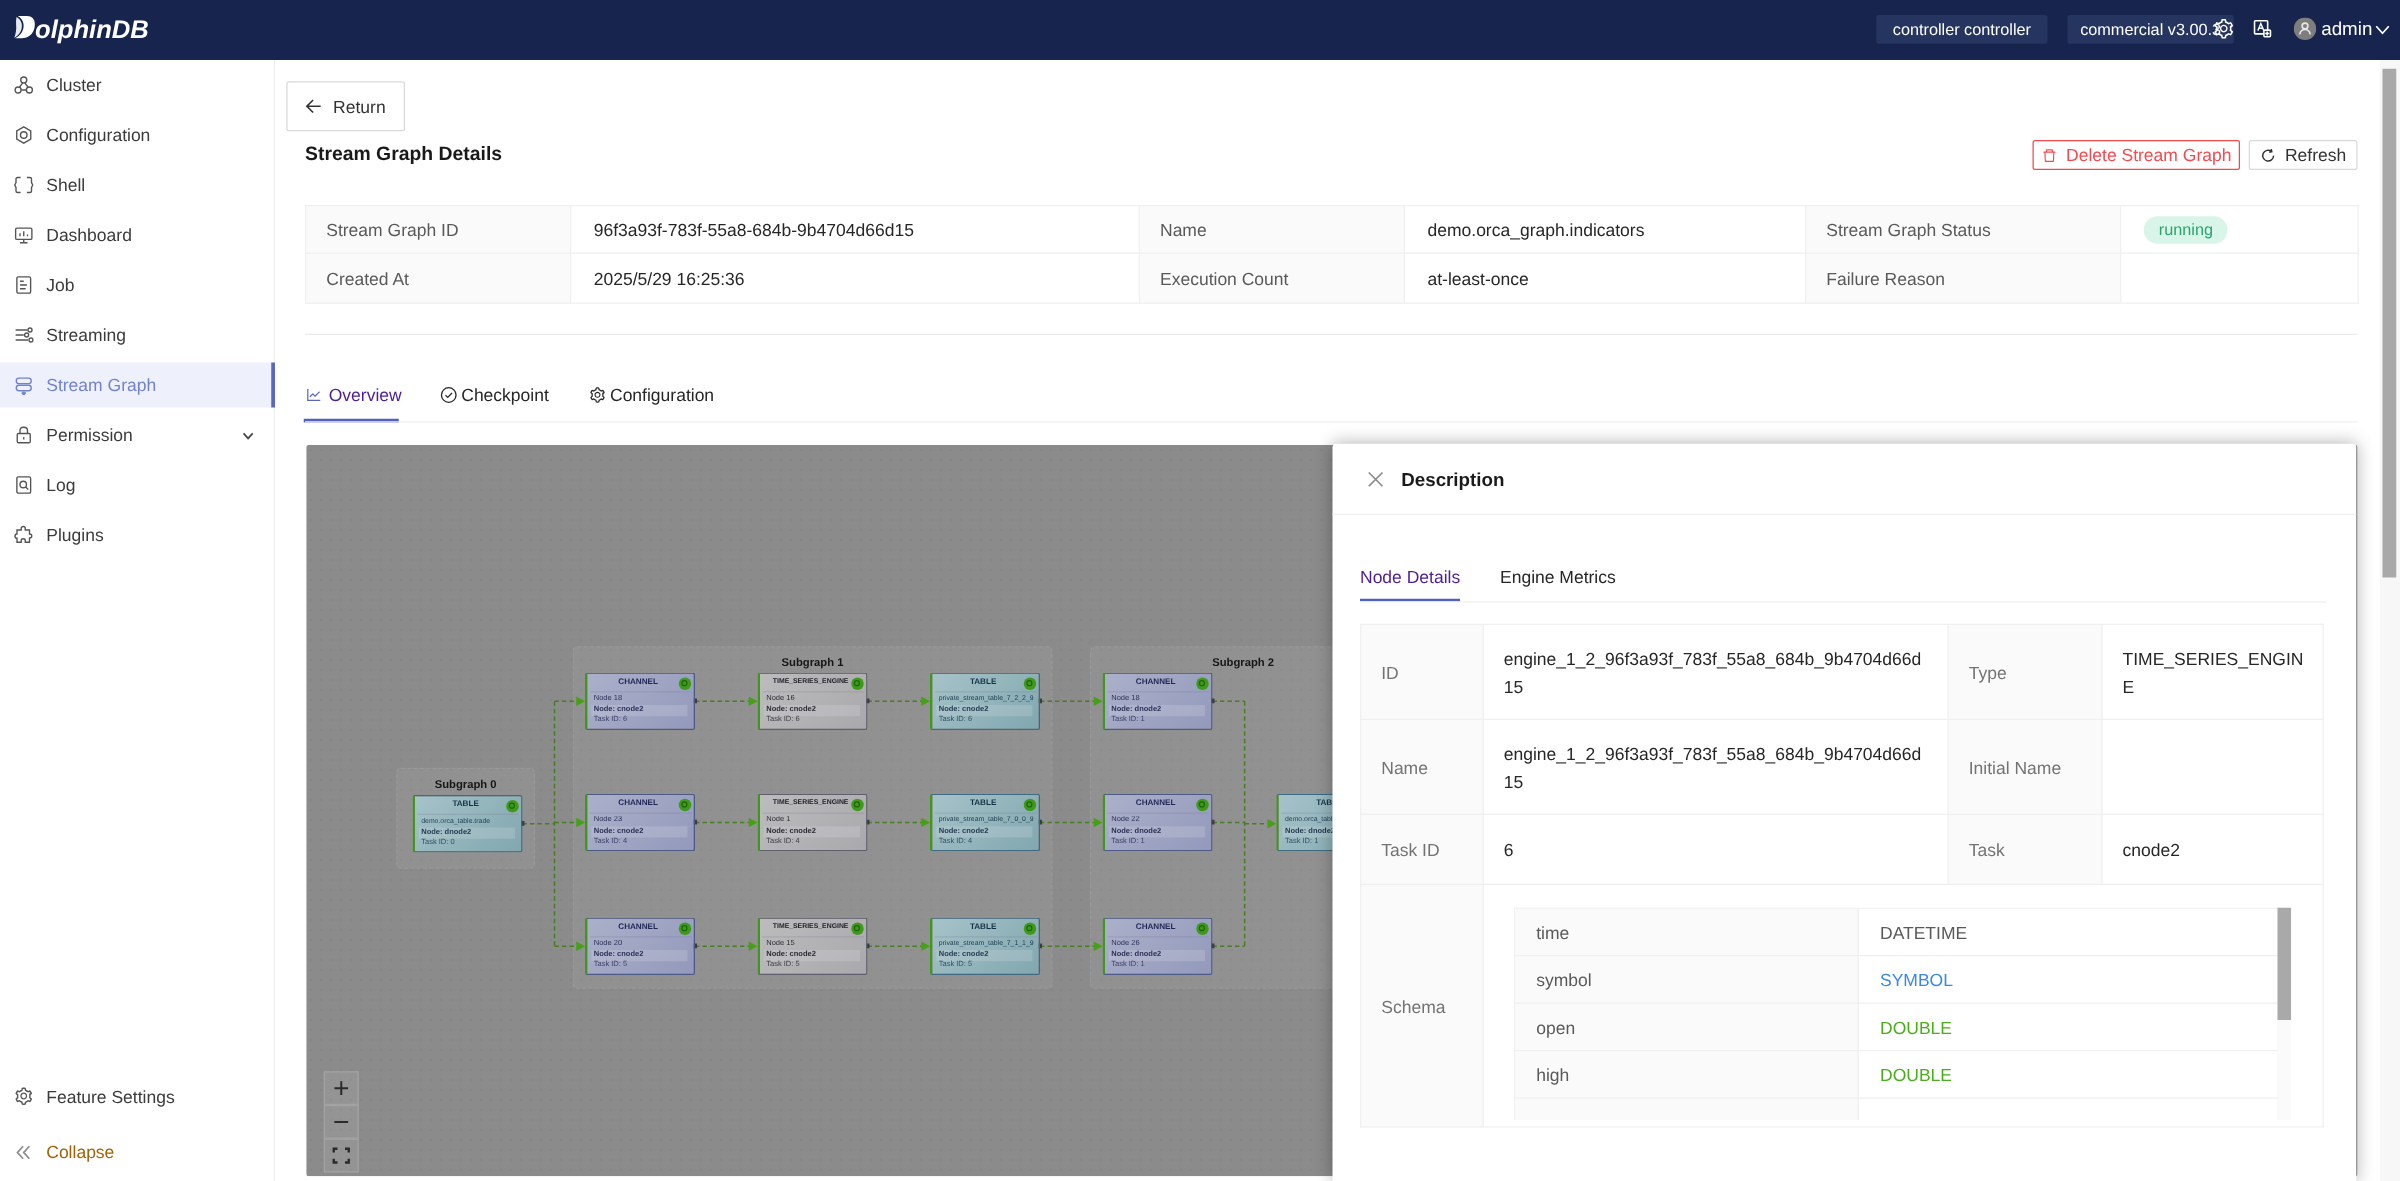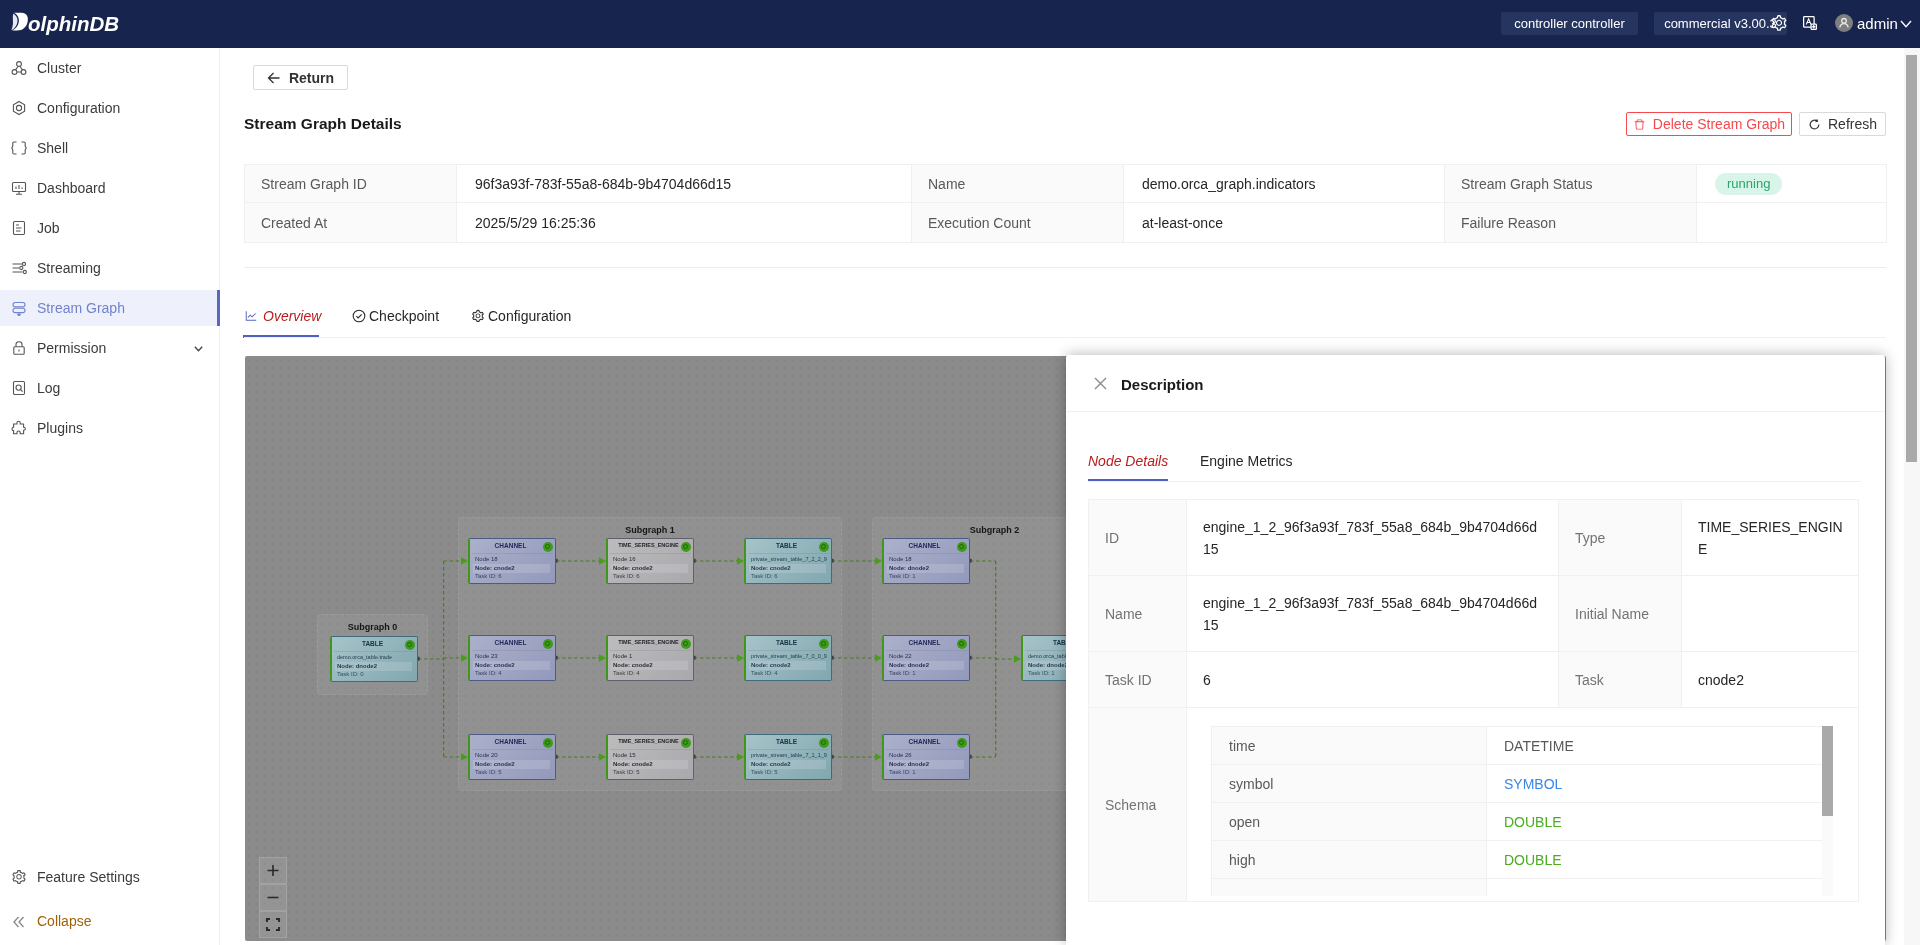--- a/index.html
+++ b/index.html
@@ -25,21 +25,21 @@
 .btn { position:absolute; background:#fff; border:1px solid #d9d9d9; border-radius:2px; font-size:14px; color:#333; display:flex; align-items:center; justify-content:center; }
 
 
 #itable { position:absolute; left:244px; top:164px; width:1642px; border-collapse:collapse; table-layout:fixed; }
 #itable td { border:1px solid #f0f0f0; height:38px; font-size:14px; padding:0 0 0 16px; }
 #itable td.l { background:#fafafa; color:#595959; }
 #itable td.v { color:#262626;margin-top:16px; }
 
 
 .tabtx { position:absolute; font-size:14px; color:#262626; }
-.tabtx.on { color:#b91c1c;font-style:italic; }
+.tabtx.on { color:#4c1d95; }
 
 
 #canvas { position:absolute; left:245px; top:356px; width:1641px; height:585px; background:#8b8b8b; border-radius:2px; overflow:hidden;
   background-image:radial-gradient(rgba(118,118,118,0.28) 0.9px, rgba(0,0,0,0) 1px); background-size:8px 8px; }
 .sg { position:absolute; background:rgba(255,255,255,0.06); border:1px dashed rgba(235,235,235,0.10); border-radius:4px; }
 .sg .st { position:absolute; top:7px; left:0; width:100%; text-align:center; font-size:9px; font-weight:bold; color:#161616; }
 .node { position:absolute; width:88px; height:46px; border-radius:2px; border:1px solid #4c5a85; border-left:2px solid #41961c; font-size:6px; }
 .node .nt { position:absolute; top:3px; left:-2px; width:100%; text-align:center; font-weight:bold; font-size:6.5px; }
 .node.ts .nt { font-size:5.5px; }
 .node.tb .l1 { font-size:5.5px; }
@@ -206,21 +206,21 @@
         <span class="tx">Feature Settings</span>
       </div>
       <div class="mi" style="top:855px;color:#a16207">
         <svg class="ic" style="top:11px" viewBox="0 0 16 16" fill="none" stroke="#8c8c8c" stroke-width="1.4">
           <path d="M7.5 3 L3 8 L7.5 13 M12.5 3 L8 8 L12.5 13"></path>
         </svg>
         <span class="tx">Collapse</span>
       </div>
     </div>
 
-  <div class="btn" style="left:253px;top:65px;width:95px;height:25px;font-weight:bold;">
+  <div class="btn" style="left:229px;top:65px;width:95px;height:40px;">
     <svg width="14" height="14" viewBox="0 0 14 14" fill="none" stroke="#333" stroke-width="1.3" style="margin-right:8px">
         <path d="M12.5 7 L1.8 7 M6.5 2 L1.5 7 L6.5 12"></path>
       </svg>
     Return
   </div>
   <div class="abs" style="left:244px;top:115px;font-size:15.5px;font-weight:bold;color:#191919;">Stream Graph Details</div>
 
   <div class="btn" style="left:1626px;top:112px;width:166px;height:24px;border-color:#f4494e;color:#f4494e;">
     <svg width="13" height="13" viewBox="0 0 1024 1024" fill="#f4494e" style="margin-right:7px">
         <path d="M360 184h-8c4.4 0 8-3.6 8-8v8h304v-8c0 4.4 3.6 8 8 8h-8v72h72v-80c0-35.3-28.7-64-64-64H352c-35.3 0-64 28.7-64 64v80h72v-72zm504 72H160c-17.7 0-32 14.3-32 32v32c0 4.4 3.6 8 8 8h60.4l24.7 523c1.6 34.1 29.8 61 63.9 61h454c34.2 0 62.3-26.8 63.9-61l24.7-523H888c4.4 0 8-3.6 8-8v-32c0-17.7-14.3-32-32-32zM731.3 840H292.7l-24.2-512h487l-24.2 512z"></path>

